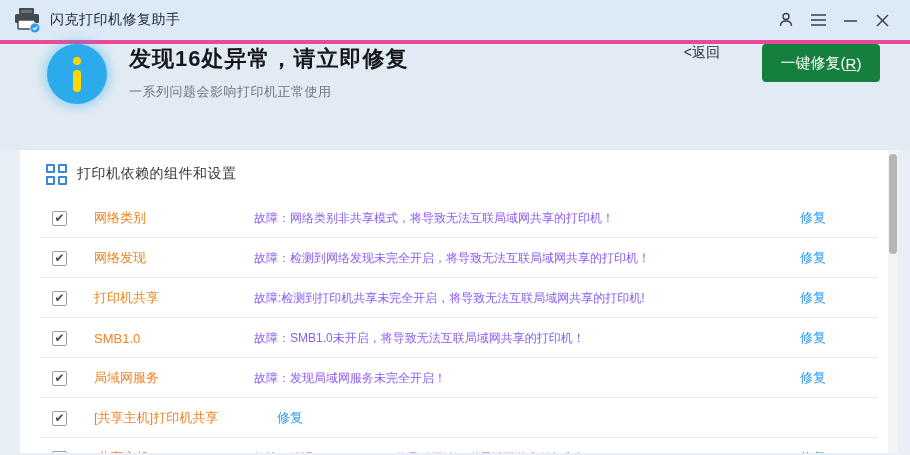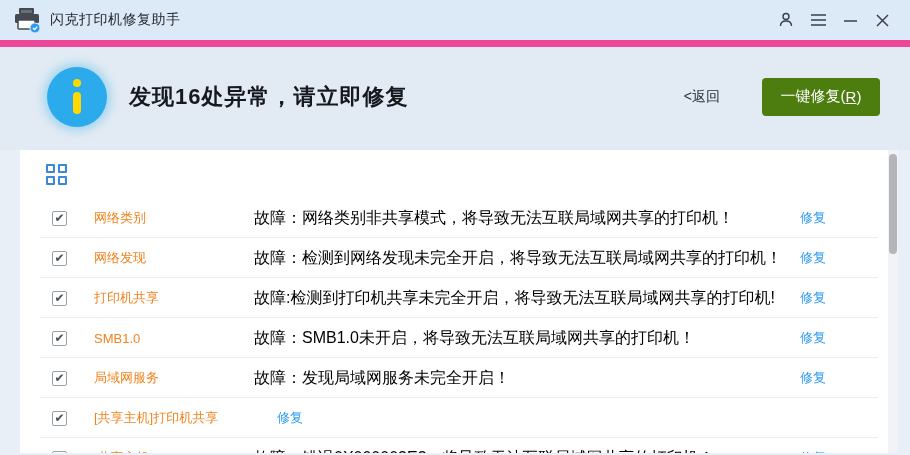--- a/index.html
+++ b/index.html
@@ -32,42 +32,42 @@
     width: 32px; height: 32px;
     display: flex; align-items: center; justify-content: center;
     color: #3a3f4a; cursor: pointer;
   }
   .tb-btn svg { display: block; }
 
   
   .header {
     height: 110px;
     background: #e2ebf3;
-    border-top: 7px solid #ec4899;
+    border-top: 4px solid #ec4899;
     display: flex;
-    align-items: center;
+    align-items: flex-start;
     padding: 0 30px 4px 47px;
   }
   .info-icon {
     width: 60px; height: 60px;
     border-radius: 50%;
     background: #2babec;
     box-shadow: 0 0 10px 4px rgba(43,171,236,0.35);
     display: flex; align-items: center; justify-content: center;
     flex-shrink: 0;
   }
   .info-icon .i-dot { display:block; width: 8px; height: 8px; border-radius: 50%; background: #ffd800; margin-bottom: 5px;}
   .info-icon .i-bar { display:block; width: 8px; height: 22px; border-radius: 4px; background: #ffd800;}
   .header-text { margin-left: 22px; flex: 1; }
   .header-title { font-size: 22px; font-weight: bold; color: #15181d; letter-spacing: 1px; }
   .header-sub { font-size: 13px; color: #70757c; margin-top: 9px; letter-spacing: 0.5px; }
   .back-link { font-size: 14px; color: #2b2f36; margin-right: 42px; cursor: pointer; white-space: nowrap; }
   .repair-btn {
     width: 118px; height: 38px;
-    background: #4d7c0f;
+    background: #15803d;
     border: none; border-radius: 4px;
     color: #ffffff; font-size: 15px;
     cursor: pointer;
     font-family: inherit;
     display: flex; align-items: center; justify-content: center;
   }
   .repair-btn .key { text-decoration: underline; }
 
   
   .card {
@@ -112,22 +112,22 @@
     width: 160px;
     margin-left: 27px;
     font-size: 13px;
     color: #f0831f;
     white-space: nowrap;
     overflow: hidden;
     flex-shrink: 0;
   }
   .row-desc {
     flex: 1;
-    font-size: 16px;
-    color: #000000;
+    font-size: 12px;
+    color: #8b5cf6;
     white-space: nowrap;
     overflow: hidden;
   }
   .row-action {
     font-size: 13px;
     color: #2e9bf0;
     cursor: pointer;
     margin-left: 23px;
     white-space: nowrap;
   }
@@ -196,37 +196,39 @@
 
   <div class="header">
     <div class="info-icon">
       <div>
         <span class="i-dot"></span>
         <span class="i-bar"></span>
       </div>
     </div>
     <div class="header-text">
       <div class="header-title">发现16处异常，请立即修复</div>
+      <div class="header-sub">一系列问题会影响打印机正常使用</div>
     </div>
     <div class="back-link">&lt;返回</div>
     <button class="repair-btn">
         <span>一键修复(</span>
         <span class="key">R</span>
         <span>)</span>
       </button>
   </div>
 
   <div class="card">
     <div class="section-header">
       <div class="grid-icon">
         <span></span>
           <span></span>
           <span></span>
           <span></span>
       </div>
+      <div class="section-title">打印机依赖的组件和设置</div>
     </div>
 
     <div class="rows">
 
       <div class="row">
         <div class="checkbox">✔</div>
         <div class="row-label">网络类别</div>
         <div class="row-desc">故障：网络类别非共享模式，将导致无法互联局域网共享的打印机！</div>
         <div class="row-action">修复</div>
       </div>

